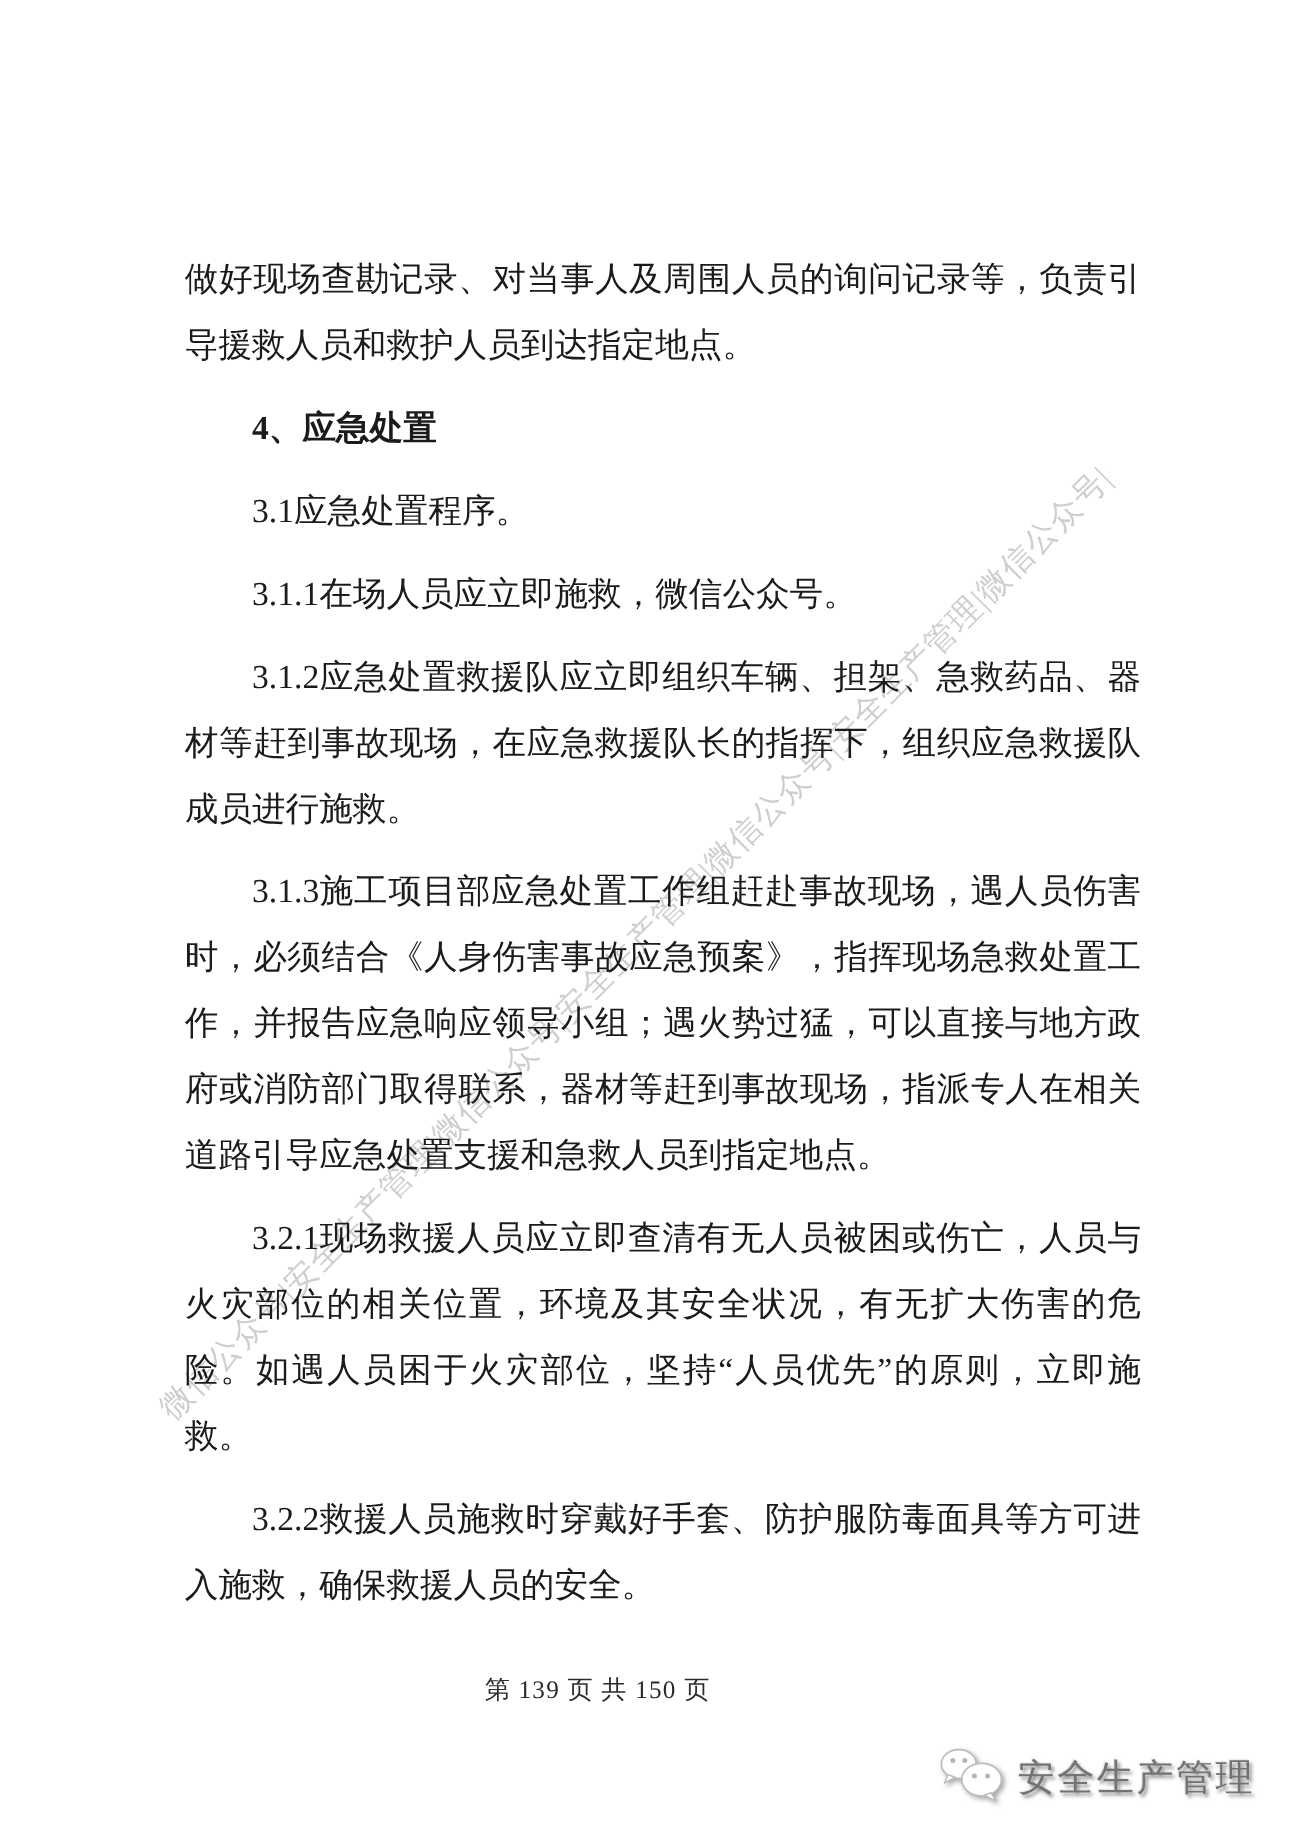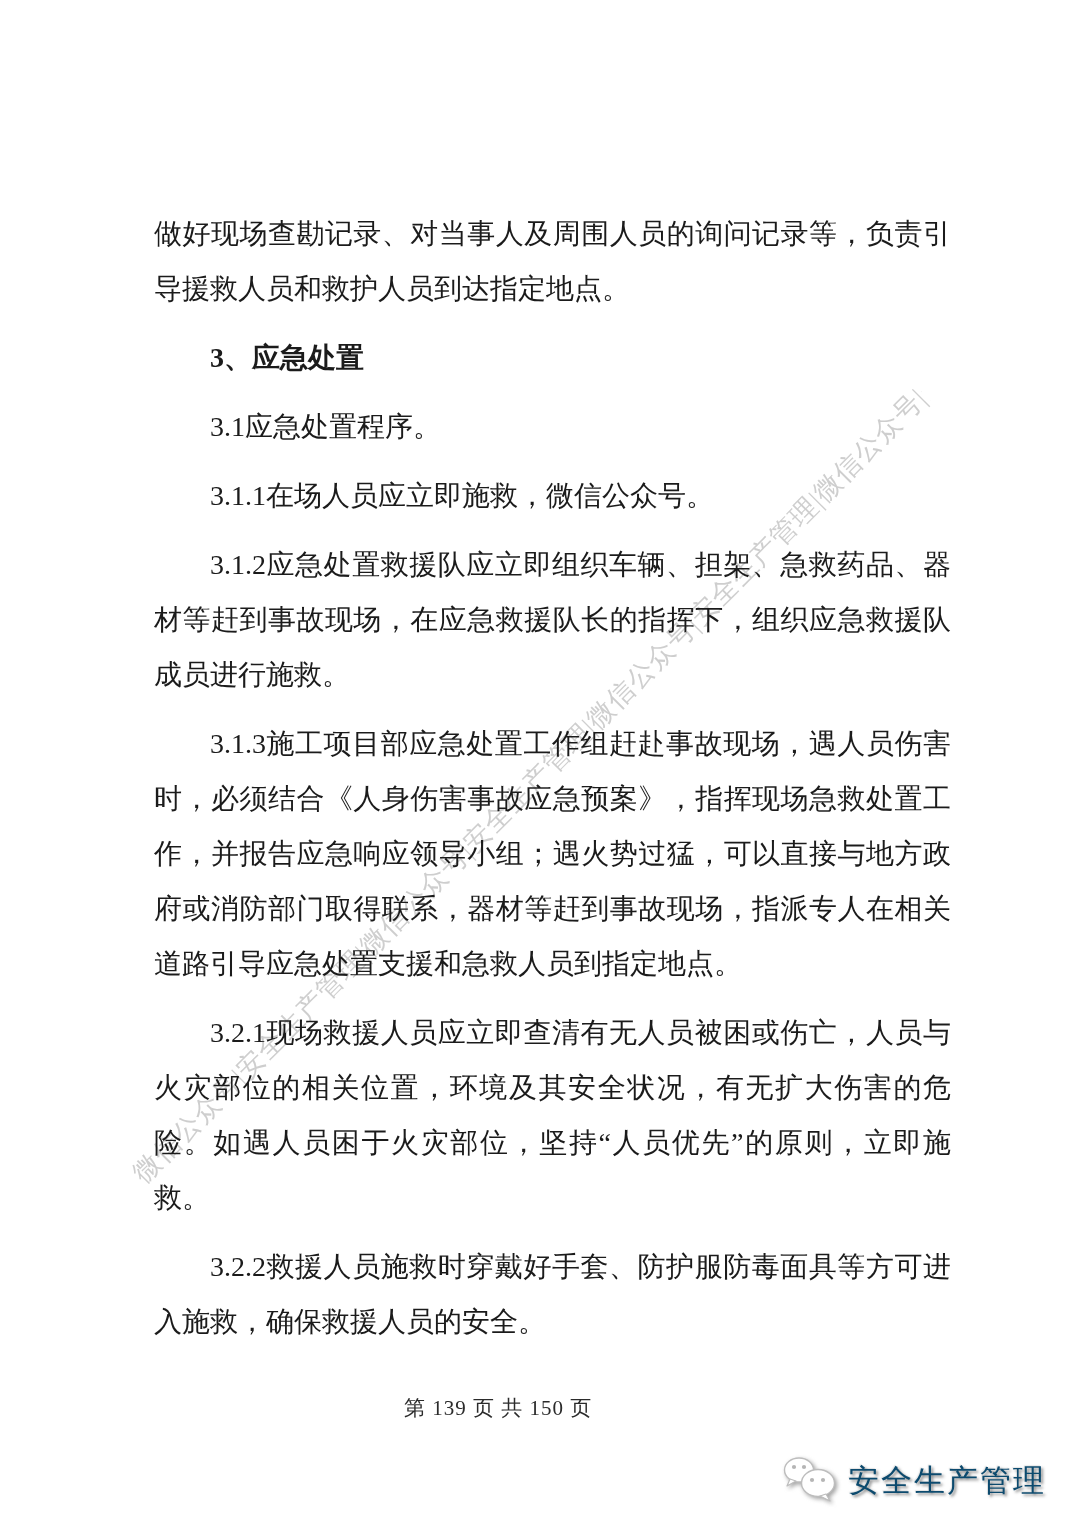--- a/index.html
+++ b/index.html
@@ -72,34 +72,34 @@
     align-items: center;
     gap: 8px;
     z-index: 3;
   }
   .brand svg {
     filter: drop-shadow(2px 2px 2px rgba(125,125,125,0.7));
   }
   .brand-label {
     font-size: 31px;
     letter-spacing: 2px;
-    color: #0c4a6e;
+    color: #737373;
     text-shadow: 2px 2px 3px rgba(115,115,115,0.85),
                  -1px -1px 1px rgba(210,210,210,0.5);
     white-space: nowrap;
   }
 </style>
 </head>
 <body>
 
 <div class="watermark">微信公众号|安全生产管理|微信公众号|安全生产管理|微信公众号|安全生产管理|微信公众号|安全生产管理|</div>
 
 <div class="content">
   <p>做好现场查勘记录、对当事人及周围人员的询问记录等，负责引导援救人员和救护人员到达指定地点。</p>
-  <p class="para-heading">3、应急处置</p>
+  <p class="para-heading">4、应急处置</p>
   <p class="para-indent">3.1应急处置程序。</p>
   <p class="para-indent">3.1.1在场人员应立即施救，微信公众号。</p>
   <p class="para-indent">3.1.2应急处置救援队应立即组织车辆、担架、急救药品、器材等赶到事故现场，在应急救援队长的指挥下，组织应急救援队成员进行施救。</p>
   <p class="para-indent">3.1.3施工项目部应急处置工作组赶赴事故现场，遇人员伤害时，必须结合《人身伤害事故应急预案》，指挥现场急救处置工作，并报告应急响应领导小组；遇火势过猛，可以直接与地方政府或消防部门取得联系，器材等赶到事故现场，指派专人在相关道路引导应急处置支援和急救人员到指定地点。</p>
   <p class="para-indent">3.2.1现场救援人员应立即查清有无人员被困或伤亡，人员与火灾部位的相关位置，环境及其安全状况，有无扩大伤害的危险。如遇人员困于火灾部位，坚持“人员优先”的原则，立即施救。</p>
   <p class="para-indent">3.2.2救援人员施救时穿戴好手套、防护服防毒面具等方可进入施救，确保救援人员的安全。</p>
 </div>
 
 <div class="footer">
   <span>第 139 页 共 150 页</span>

